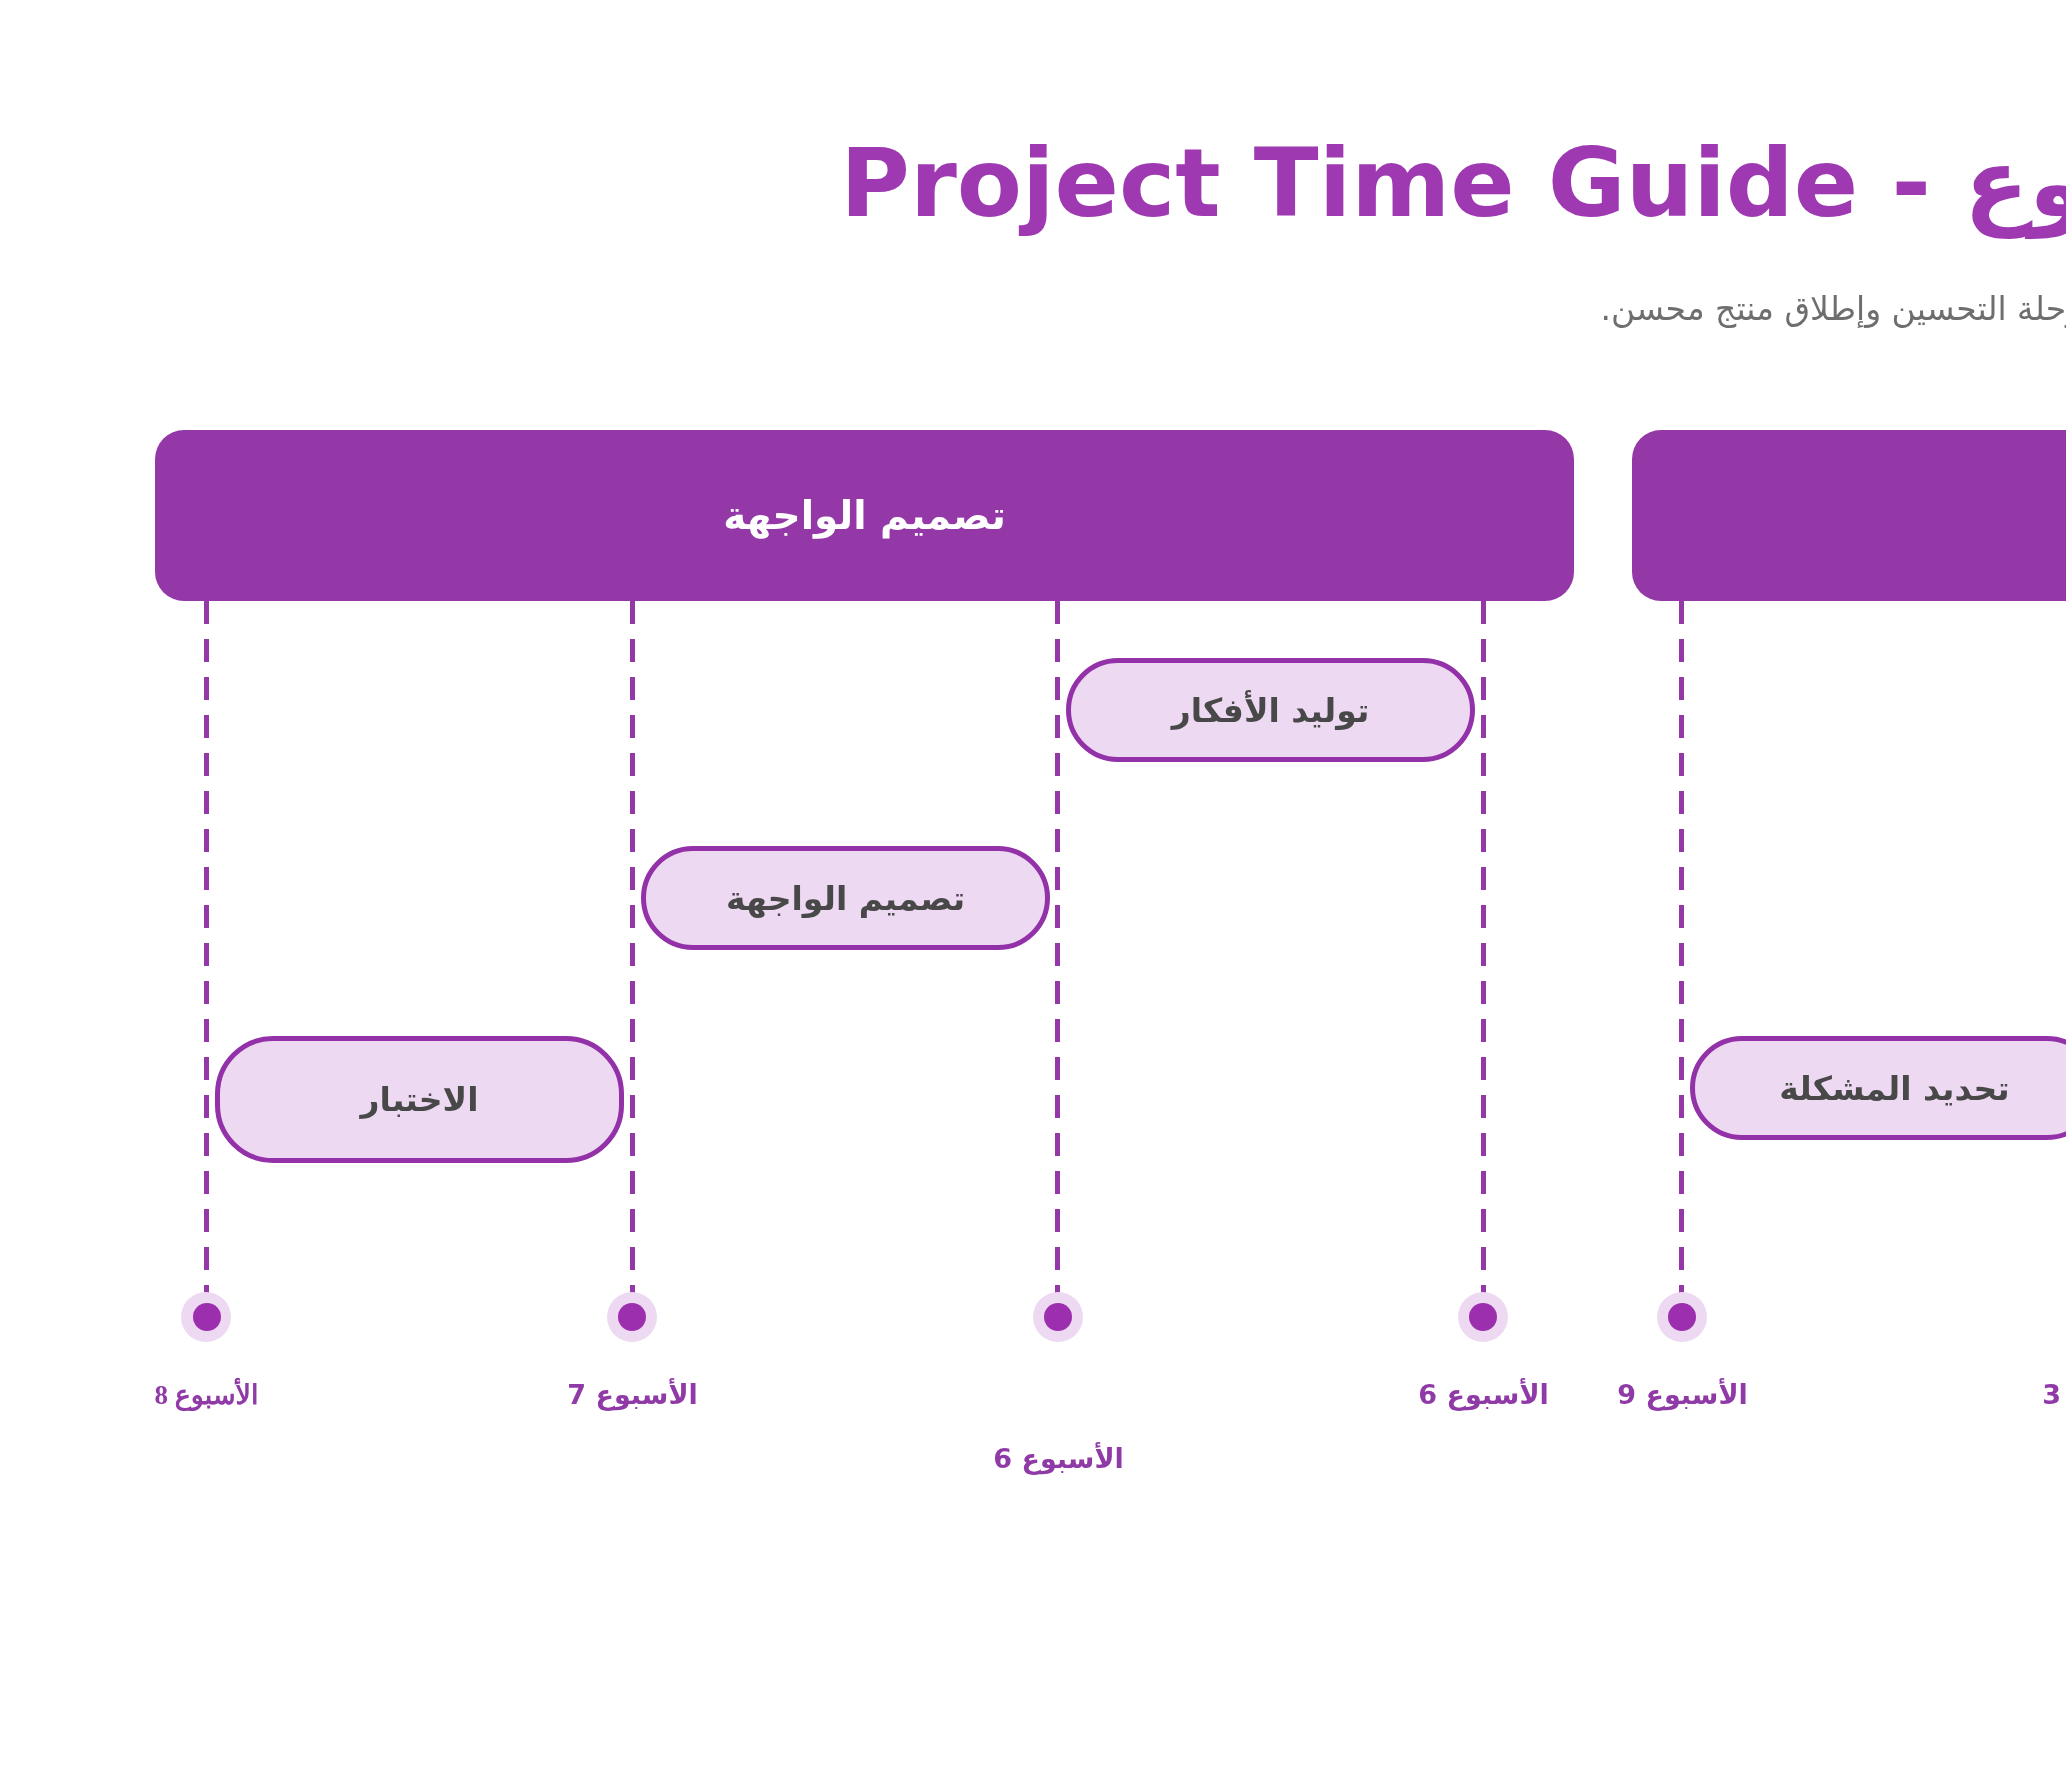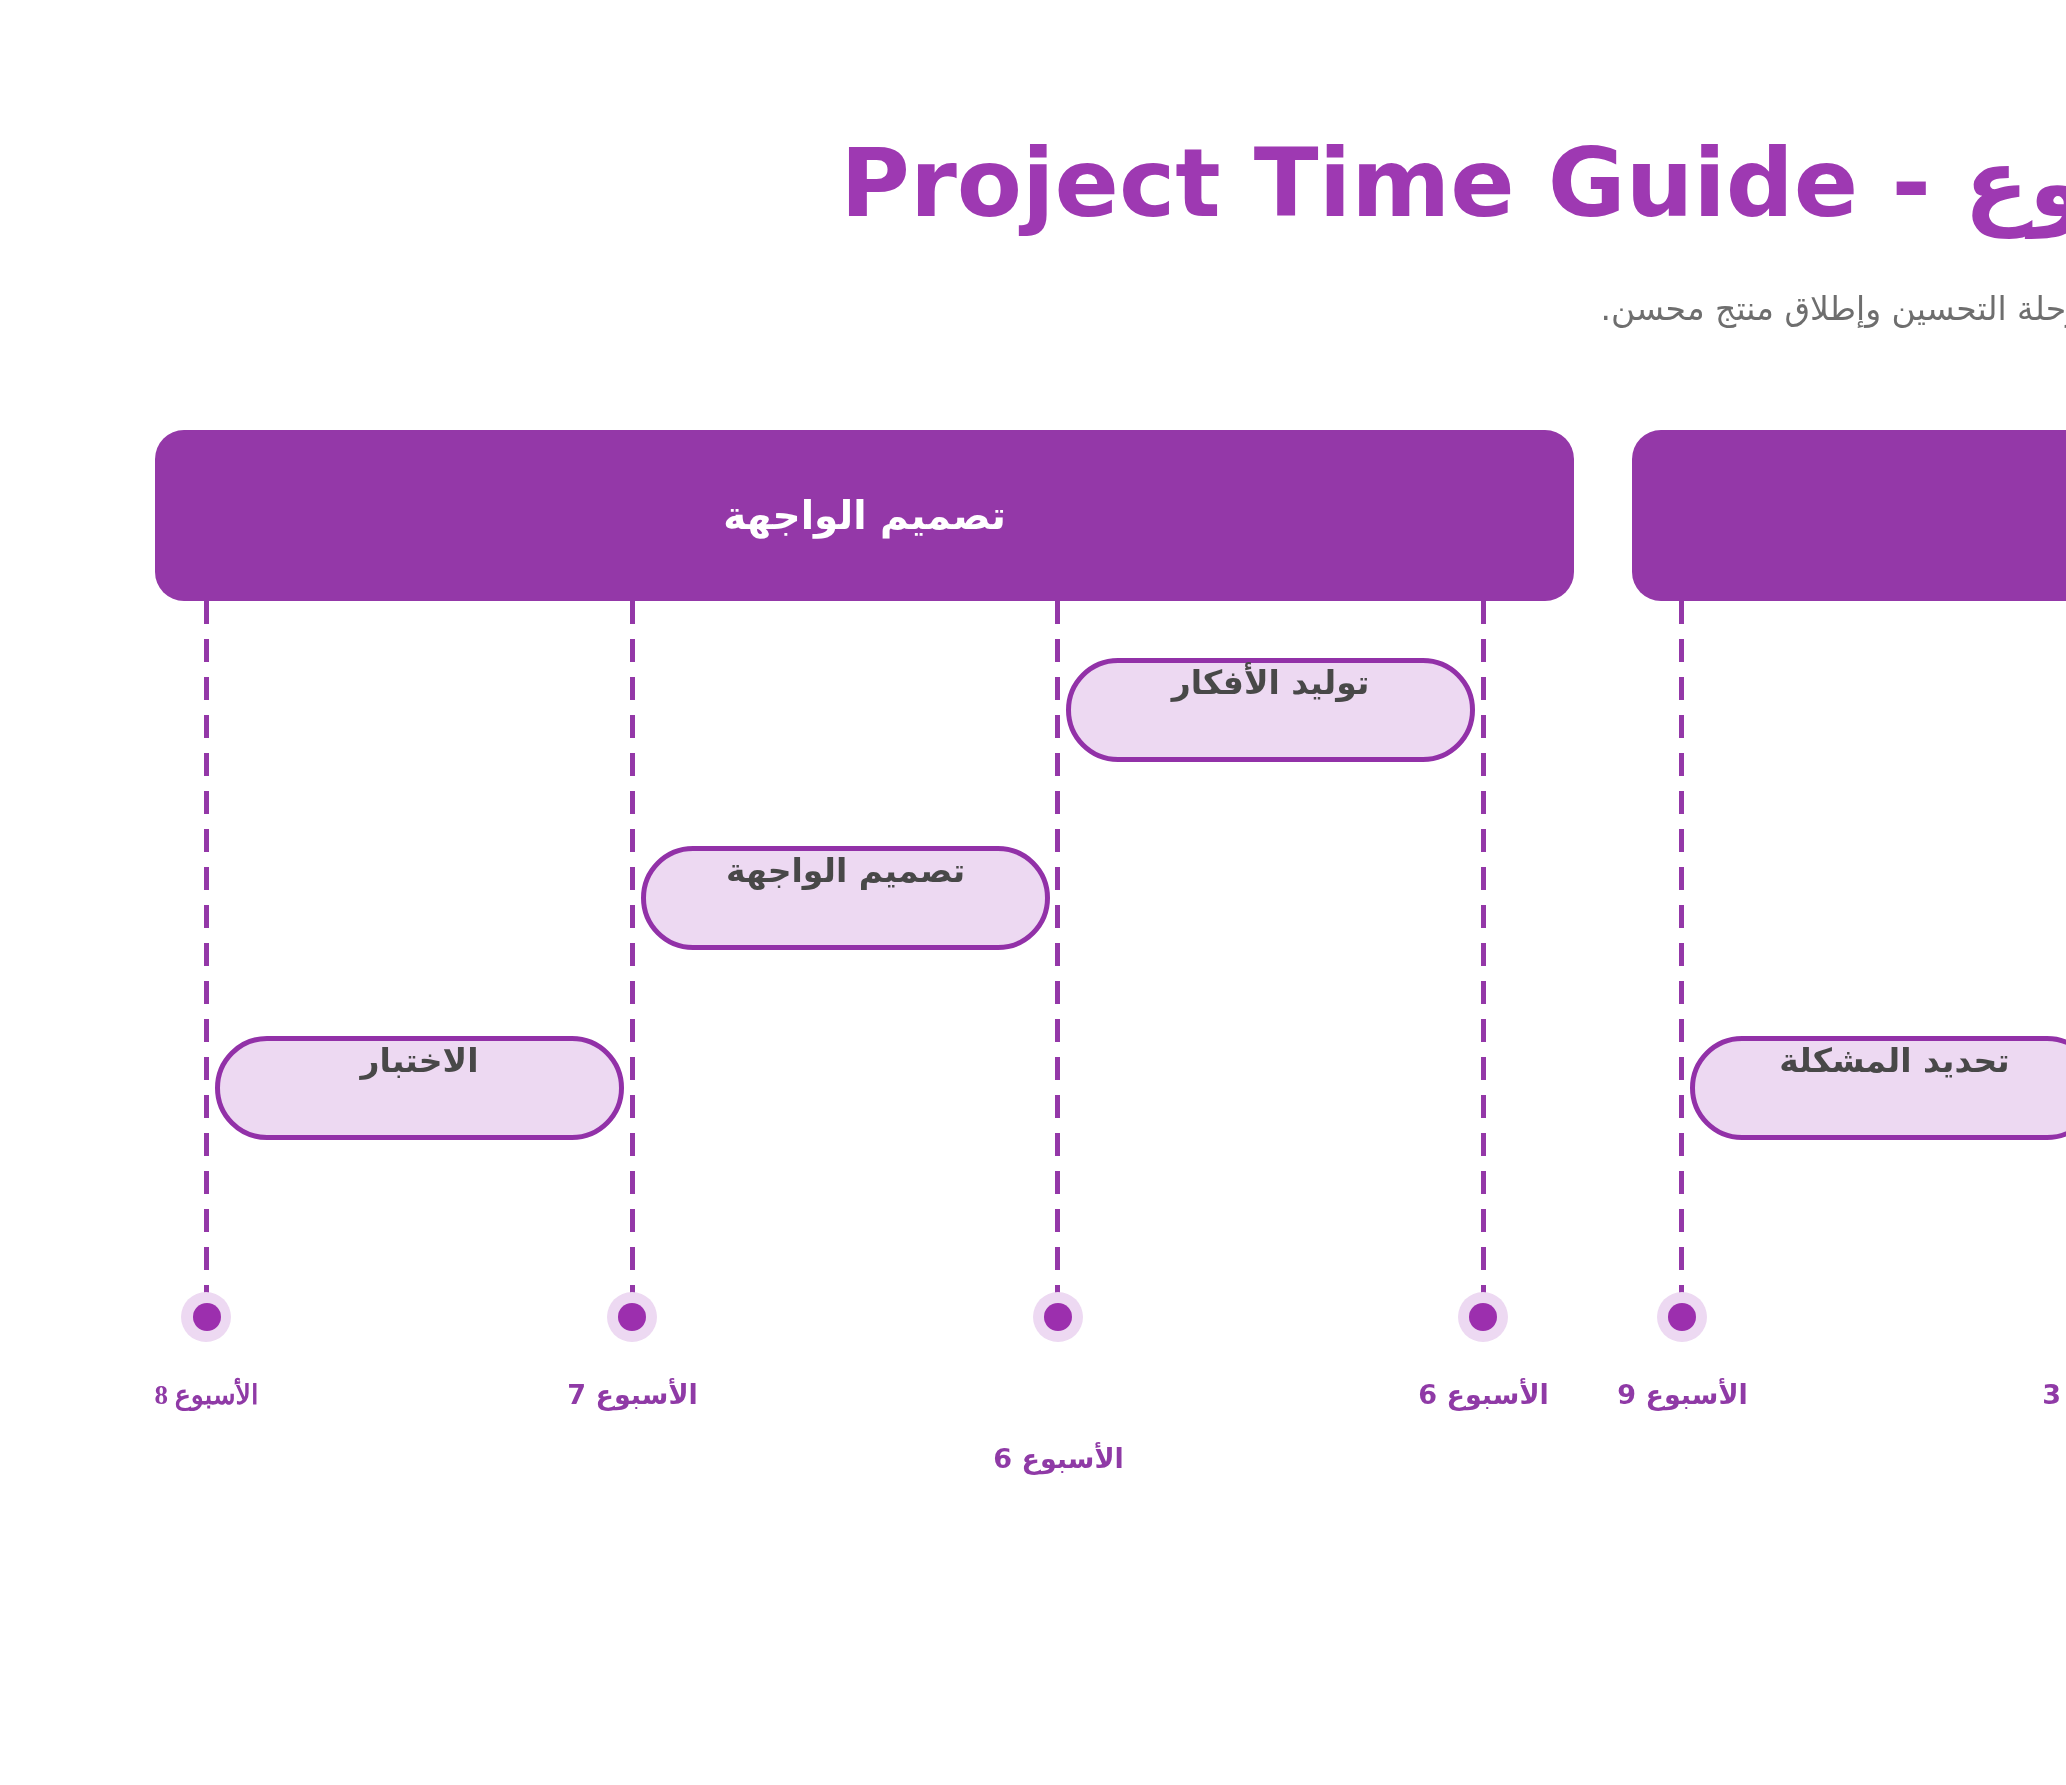--- a/index.html
+++ b/index.html
@@ -13,21 +13,21 @@
   .title{margin:0;font-size:95px;line-height:1.25;font-weight:bold;color:var(--title,#9E39B2);}
   .subtitle{margin:45px 0 0 0;font-size:33px;line-height:1.3;font-weight:normal;color:var(--subtitle_text,#6E6E6E);}
   
   .phase-header{position:absolute;background:var(--purple,#9438A8);border-radius:29px;
     display:flex;align-items:center;justify-content:center;}
   .phase-header span{color:#fff;font-size:39px;font-weight:bold;white-space:nowrap;}
   .dash{position:absolute;width:5px;
     background:repeating-linear-gradient(to bottom,var(--purple,#9438A8) 0 23px,transparent 23px 38px);}
   .pill{position:absolute;box-sizing:border-box;background:var(--lavender,#EDD9F2);
     border:5px solid var(--purple_border,#9231A8);border-radius:58px;
-    display:flex;align-items:flex-start;justify-content:center;}
+    display:flex;align-items:center;justify-content:center;}
   .pill span{color:var(--pill_text,#484848);font-size:33px;font-weight:bold;white-space:nowrap;}
   .halo{position:absolute;border-radius:50%;background:var(--lavender,#EDD9F2);}
   .dot{position:absolute;border-radius:50%;background:var(--purple_deep,#9C2FAE);}
   .week-label{position:absolute;text-align:center;font-size:27px;font-weight:bold;
     color:var(--week_label,#8F3AA6);white-space:nowrap;}
 </style>
 </head>
 <body>
 
 <div class="page">
@@ -63,18 +63,18 @@
       <div class="week-label" dir="rtl" style="left: 41px; top: 1379px; width: 331px; font-family: Liberation Serif, serif;">الأسبوع 8</div>
       <div class="pill" style="left: 1690px; top: 1036px; width: 409px; height: 104px;">
         <span dir="rtl">تحديد المشكلة</span>
       </div>
       <div class="pill" style="left: 1066px; top: 658px; width: 409px; height: 104px;">
         <span dir="rtl">توليد الأفكار</span>
       </div>
       <div class="pill" style="left: 641px; top: 846px; width: 409px; height: 104px;">
         <span dir="rtl">تصميم الواجهة</span>
       </div>
-      <div class="pill" style="left: 215px; top: 1036px; width: 409px; height: 104px;">
+      <div class="pill" style="left: 215px; top: 1036px; width: 409px; height: 127px;">
         <span dir="rtl">الاختبار</span>
       </div>
     </div>
 </div>
 
 
 </body></html>

